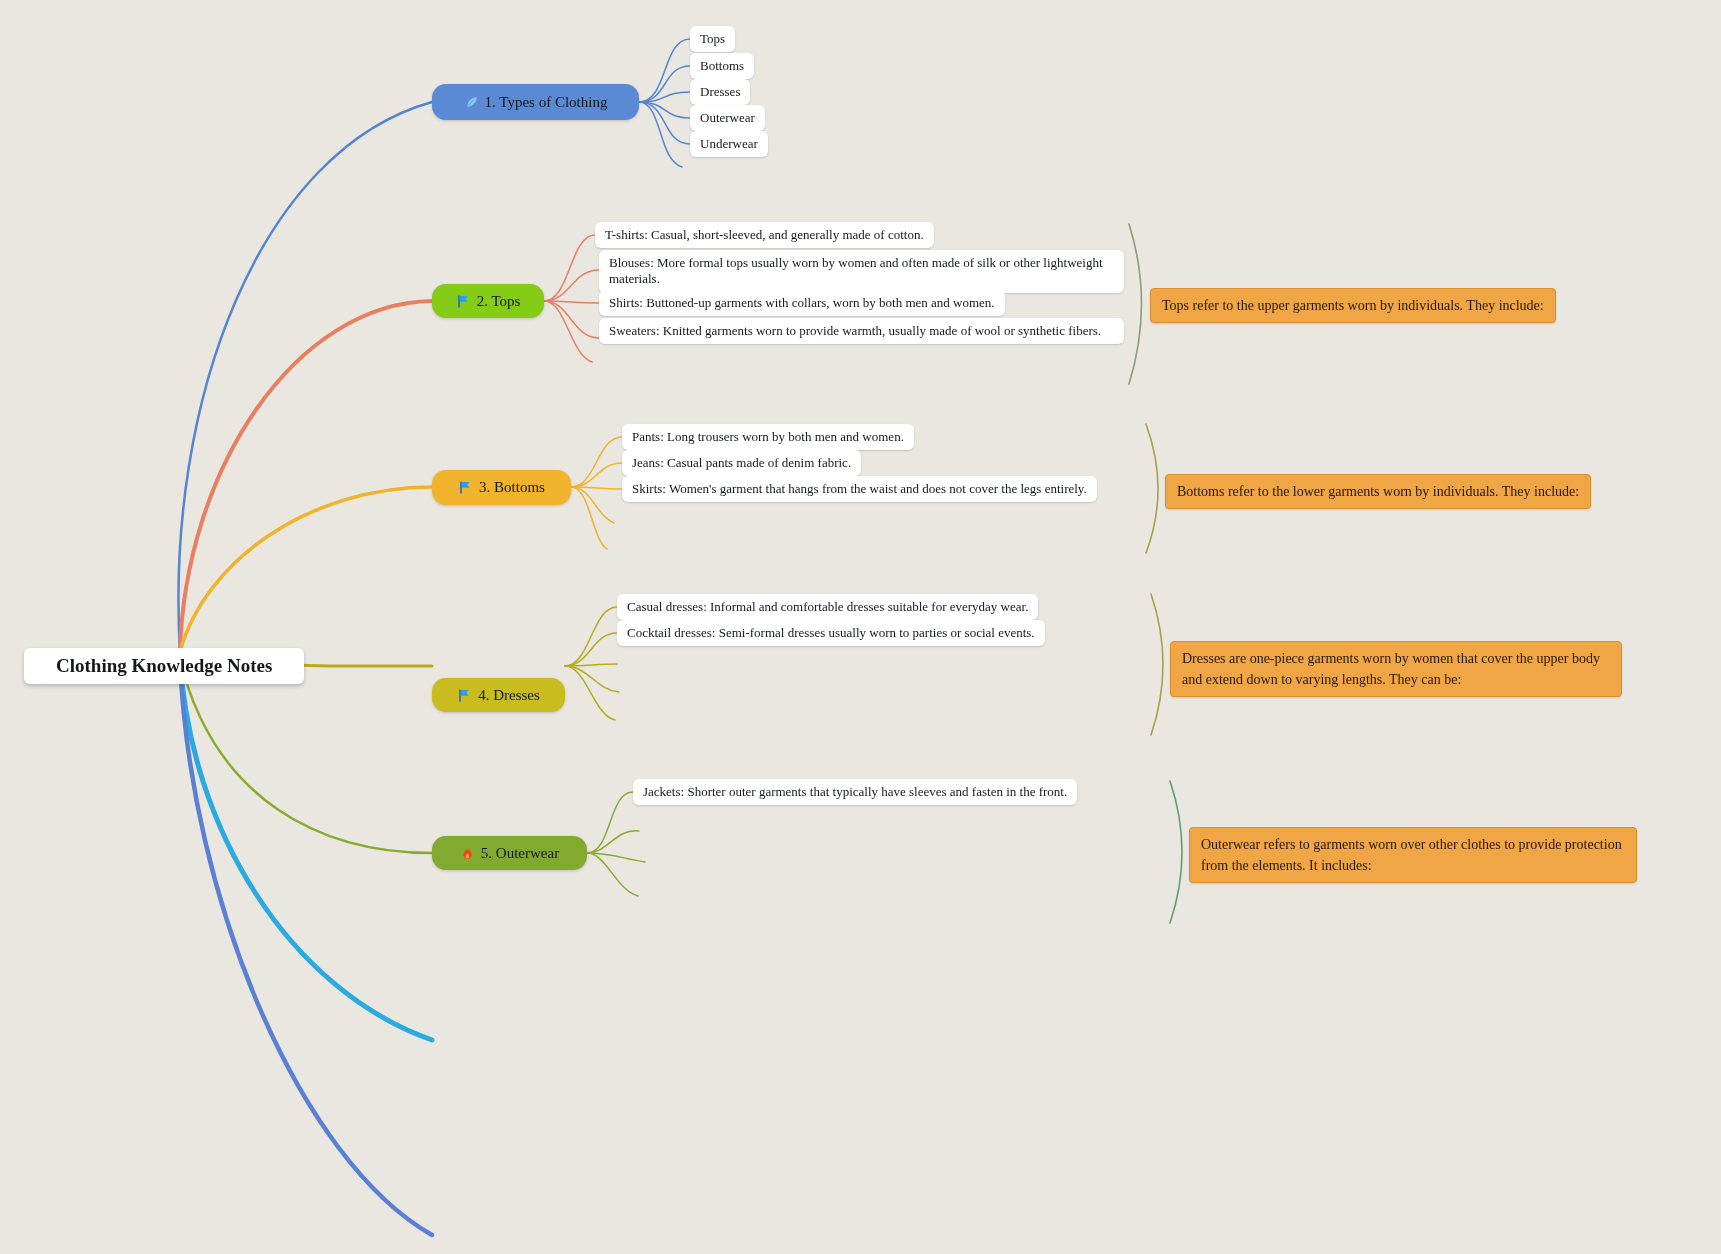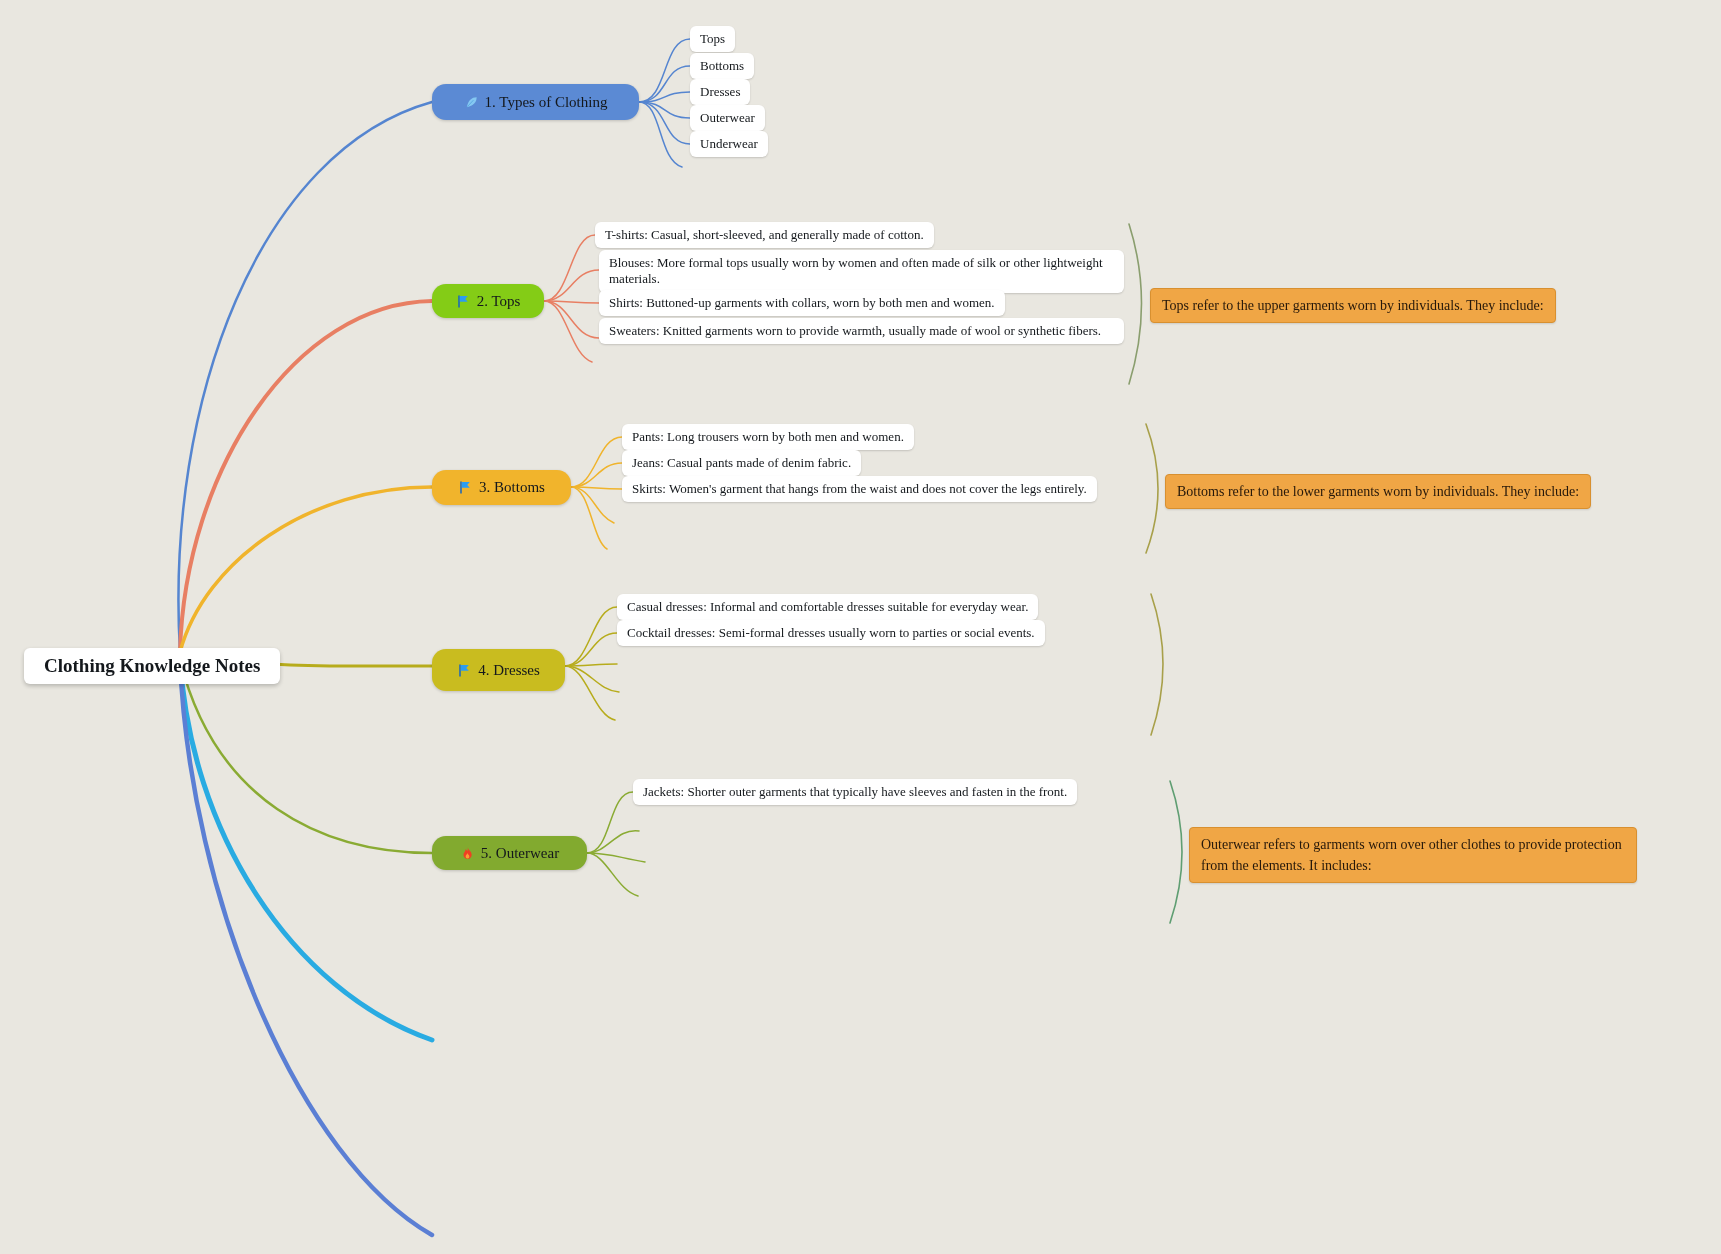--- a/index.html
+++ b/index.html
@@ -20,21 +20,21 @@
     width:1721px;height:1254px;
   }
   .node{
     position:absolute;
     box-sizing:border-box;
     color:#14181c;
   }
   .root{
     background:#ffffff;
     border-radius:6px;
-    padding:7px 20px;
+    padding:7px 32px;
     font-size:19px;
     font-weight:bold;
     white-space:nowrap;
     box-shadow:0 2px 4px rgba(0,0,0,0.22);
     z-index:5;
   }
   .branch{
     border-radius:14px;
     display:flex;
     align-items:center;
@@ -175,31 +175,32 @@
           <path d="M4 2.2 h8.5 l-2.6 3 2.6 3 H4 Z" fill="#2b9cf2"></path>
         </svg>
     </span>
     <span>3. Bottoms</span>
   </div>
   <div class="node child" style="left:622px;top:424px;">Pants: Long trousers worn by both men and women.</div>
   <div class="node child" style="left:622px;top:450px;">Jeans: Casual pants made of denim fabric.</div>
   <div class="node child" style="left:622px;top:476px;">Skirts: Women's garment that hangs from the waist and does not cover the legs entirely.</div>
   <div class="node summary" style="left:1165px;top:474px;">Bottoms refer to the lower garments worn by individuals. They include:</div>
 
-  <div class="node branch" style="left:432px;top:649px;width:133px;height:42px;background:#c9bc1f;">
+  <div class="node branch" style="left:432px;top:678px;width:133px;height:34px;background:#c9bc1f;">
     <span class="icon">
       <svg viewBox="0 0 16 16">
           <line x1="3.2" y1="1.5" x2="3.2" y2="14.5" stroke="#1565c0" stroke-width="1.6"></line>
           <path d="M4 2.2 h8.5 l-2.6 3 2.6 3 H4 Z" fill="#2b9cf2"></path>
         </svg>
     </span>
     <span>4. Dresses</span>
   </div>
   <div class="node child" style="left:617px;top:594px;">Casual dresses: Informal and comfortable dresses suitable for everyday wear.</div>
   <div class="node child" style="left:617px;top:620px;text-align:right;">Cocktail dresses: Semi-formal dresses usually worn to parties or social events.</div>
+  <div class="node summary wrap" style="left:1170px;top:641px;width:452px;">Dresses are one-piece garments worn by women that cover the upper body and extend down to varying lengths. They can be:</div>
 
   <div class="node branch" style="left:432px;top:836px;width:155px;height:34px;background:#82aa2f;">
     <span class="icon">
       <svg viewBox="0 0 16 16">
           <path d="M8.2 1.2 C8.6 4 12.5 5.6 12.5 9.3 a4.4 4.4 0 0 1 -8.8 0 C3.7 6.8 6 5.8 6.2 3.2 C7 4.2 7.6 4.8 8.2 5.4 C8.6 4 8.2 2.6 8.2 1.2 Z" fill="#ef4023"></path>
           <path d="M8 7.5 C8.2 9 10 9.6 10 11.2 a2 2 0 0 1 -4 0 C6 9.8 7.6 9.2 8 7.5 Z" fill="#fb9e38"></path>
         </svg>
     </span>
     <span>5. Outerwear</span>
   </div>

